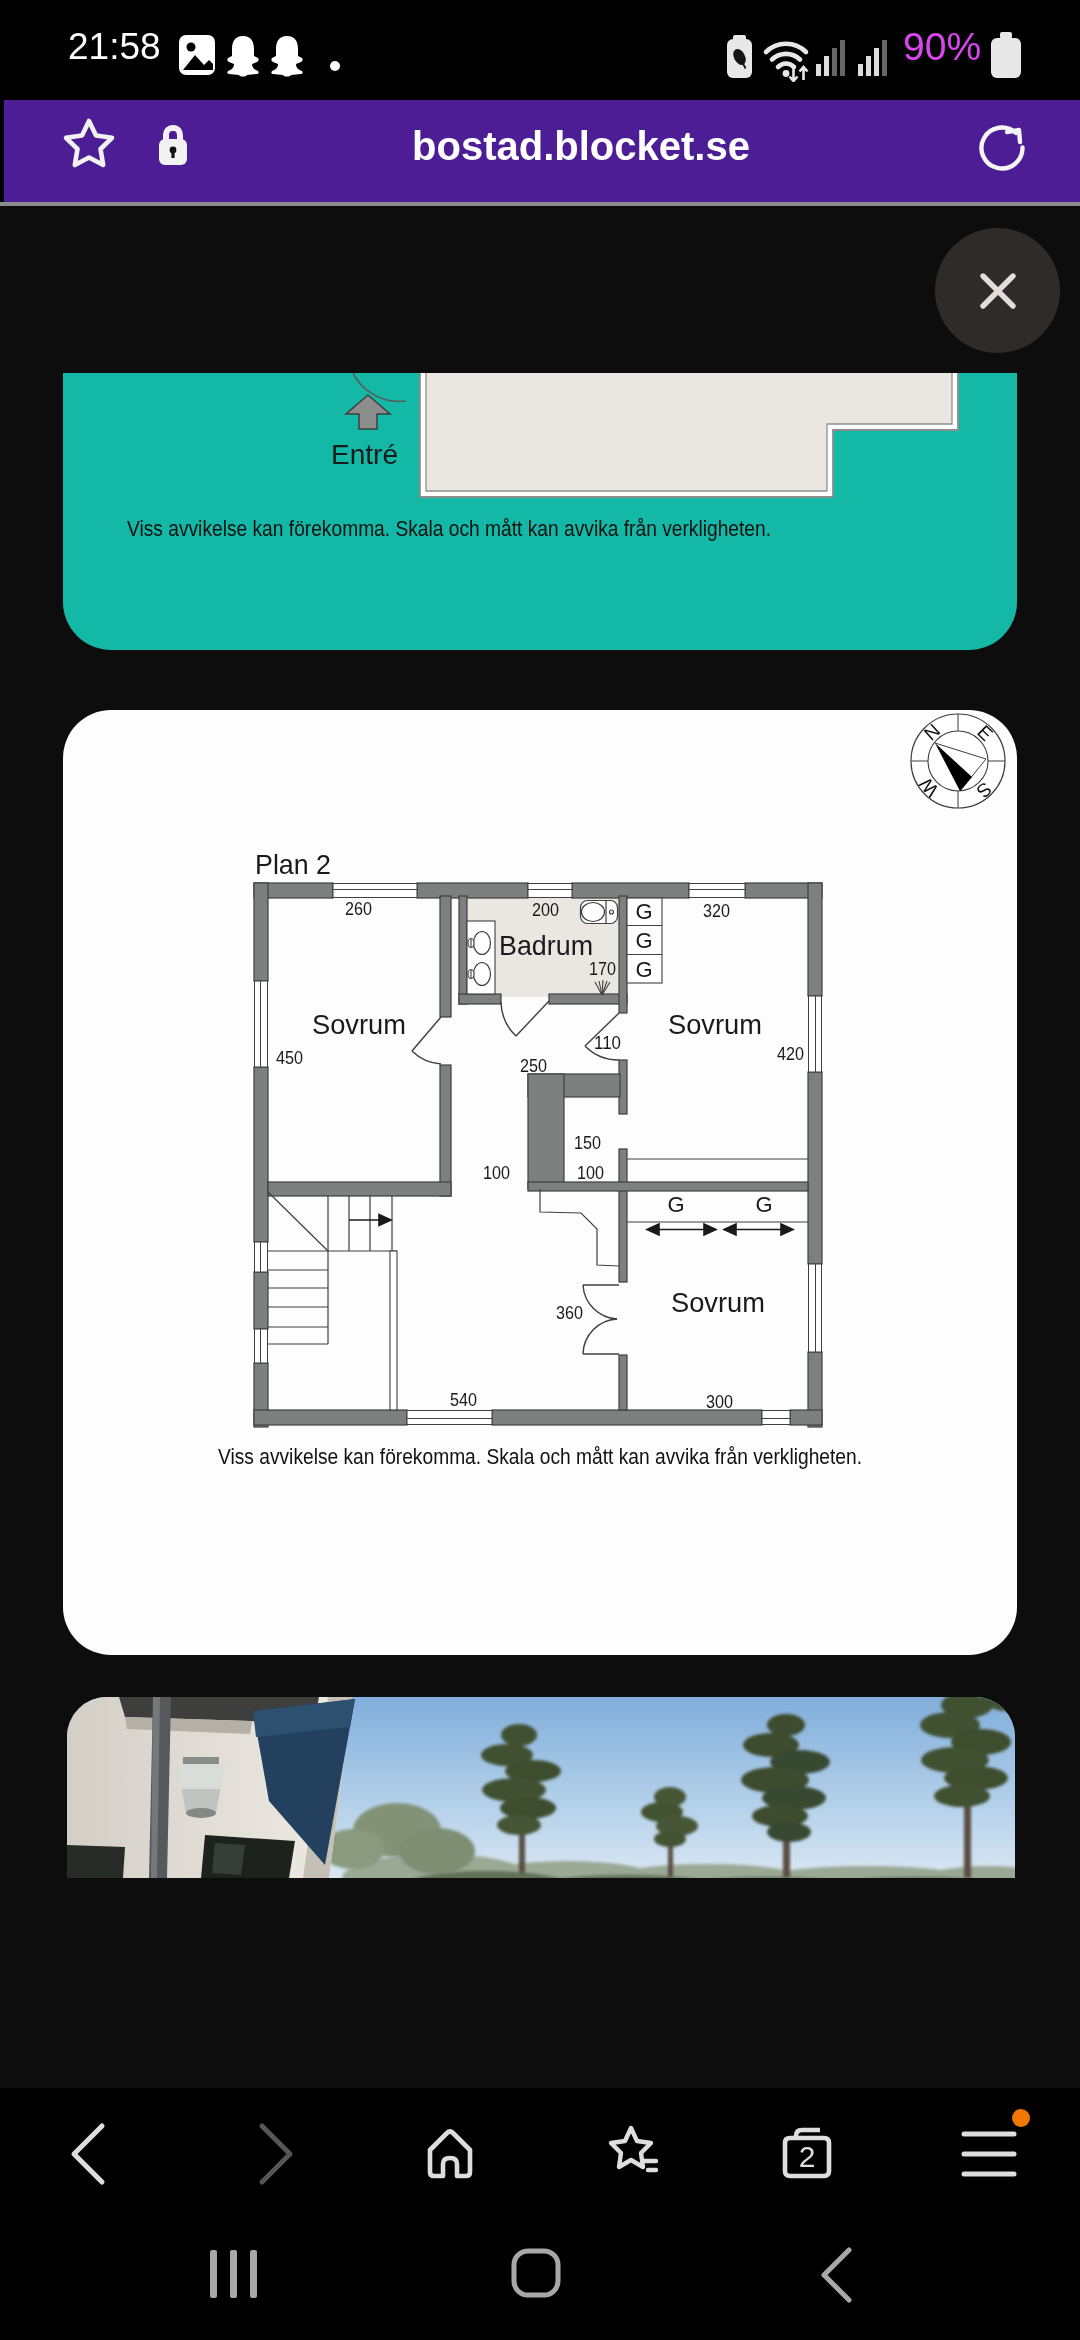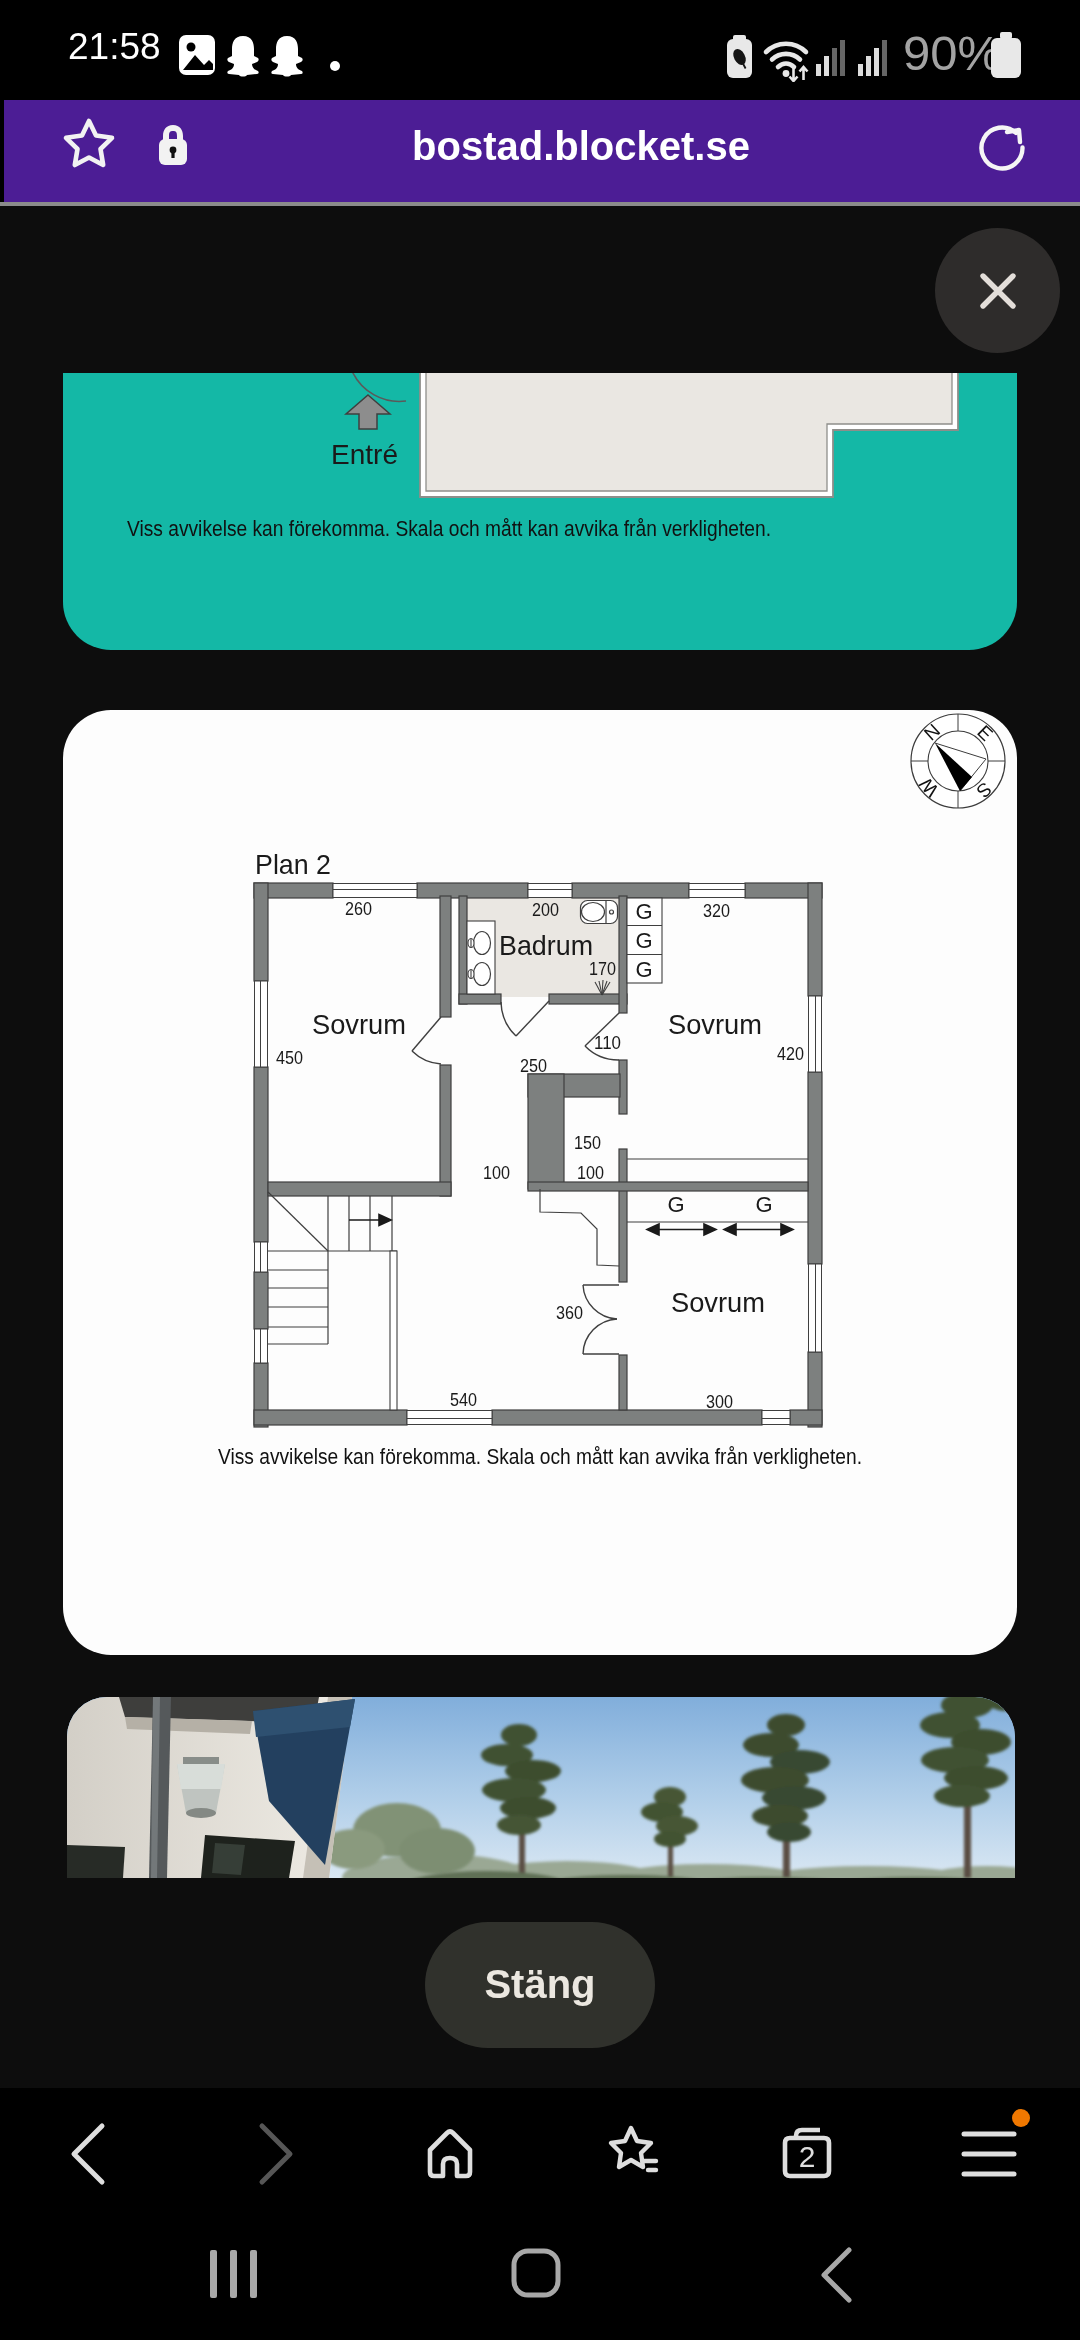--- a/index.html
+++ b/index.html
@@ -62,21 +62,21 @@
       </g>
 
       <g transform="translate(134,0)">
         <rect x="0" y="34" width="5" height="12" fill="#ddd"></rect>
         <rect x="8" y="26" width="5" height="20" fill="#ddd"></rect>
         <rect x="16" y="18" width="5" height="28" fill="#ddd"></rect>
         <rect x="24" y="10" width="5" height="36" fill="#666"></rect>
       </g>
     </svg>
 
-    <div class="abs" style="left:903px;top:25px;color:#a3a3a3;font-size:49px;font-weight:400;">90%</div>
+    <div class="abs" style="left:903px;top:25px;color:#d946ef;font-size:39px;font-weight:400;">90%</div>
 
     <svg class="abs" style="left:988px;top:30px;" width="36" height="50" viewBox="0 0 36 50">
       <rect x="12" y="2" width="12" height="7" rx="2" fill="#e8e8e8"></rect>
       <rect x="3" y="8" width="30" height="40" rx="6" fill="#e8e8e8"></rect>
     </svg>
   </div>
 
   <div class="abs" style="left:4px;top:100px;width:1080px;height:102px;background:#4c1d95;">
 
     <svg class="abs" style="left:56px;top:16px;" width="58" height="58" viewBox="0 0 58 58">
@@ -474,21 +474,20 @@
 
       <polygon points="186,14 288,2 258,168 202,104" fill="#23405f"></polygon>
       <polygon points="186,14 288,2 283,30 189,40" fill="#2e5070"></polygon>
 
       <polygon points="138,138 228,144 222,181 134,181" fill="#1e221d"></polygon>
       <polygon points="0,148 58,150 56,181 0,181" fill="#272b26"></polygon>
       <polygon points="148,146 178,148 174,178 145,176" fill="#363e37"></polygon>
     </svg>
   </div>
 
-  <div class="abs" style="left:425px;top:1922px;width:230px;height:126px;border-radius:63px;background:#30312c;color:#ebe7e0;font-size:40px;font-weight:700;text-align:center;line-height:124px;">Stäng</div>
 
   <div class="abs" style="left:0;top:2088px;width:1080px;height:152px;background:#000;">
     <svg width="1080" height="152" viewBox="0 0 1080 152">
 
       <path d="M 102 38 L 74 66 L 102 94" fill="none" stroke="#dedede" stroke-width="5" stroke-linecap="round" stroke-linejoin="round"></path>
 
       <path d="M 262 38 L 290 66 L 262 94" fill="none" stroke="#565656" stroke-width="5" stroke-linecap="round" stroke-linejoin="round"></path>
 
       <g fill="none" stroke="#dedede" stroke-width="4.6" stroke-linejoin="round" stroke-linecap="round">
         <path d="M 443 88 L 434 88 Q 430 88 430 84 L 430 62 L 447 45 Q 450 42 453 45 L 470 62 L 470 84 Q 470 88 466 88 L 457 88 L 457 76 Q 457 70 450 70 Q 443 70 443 76 Z"></path>

